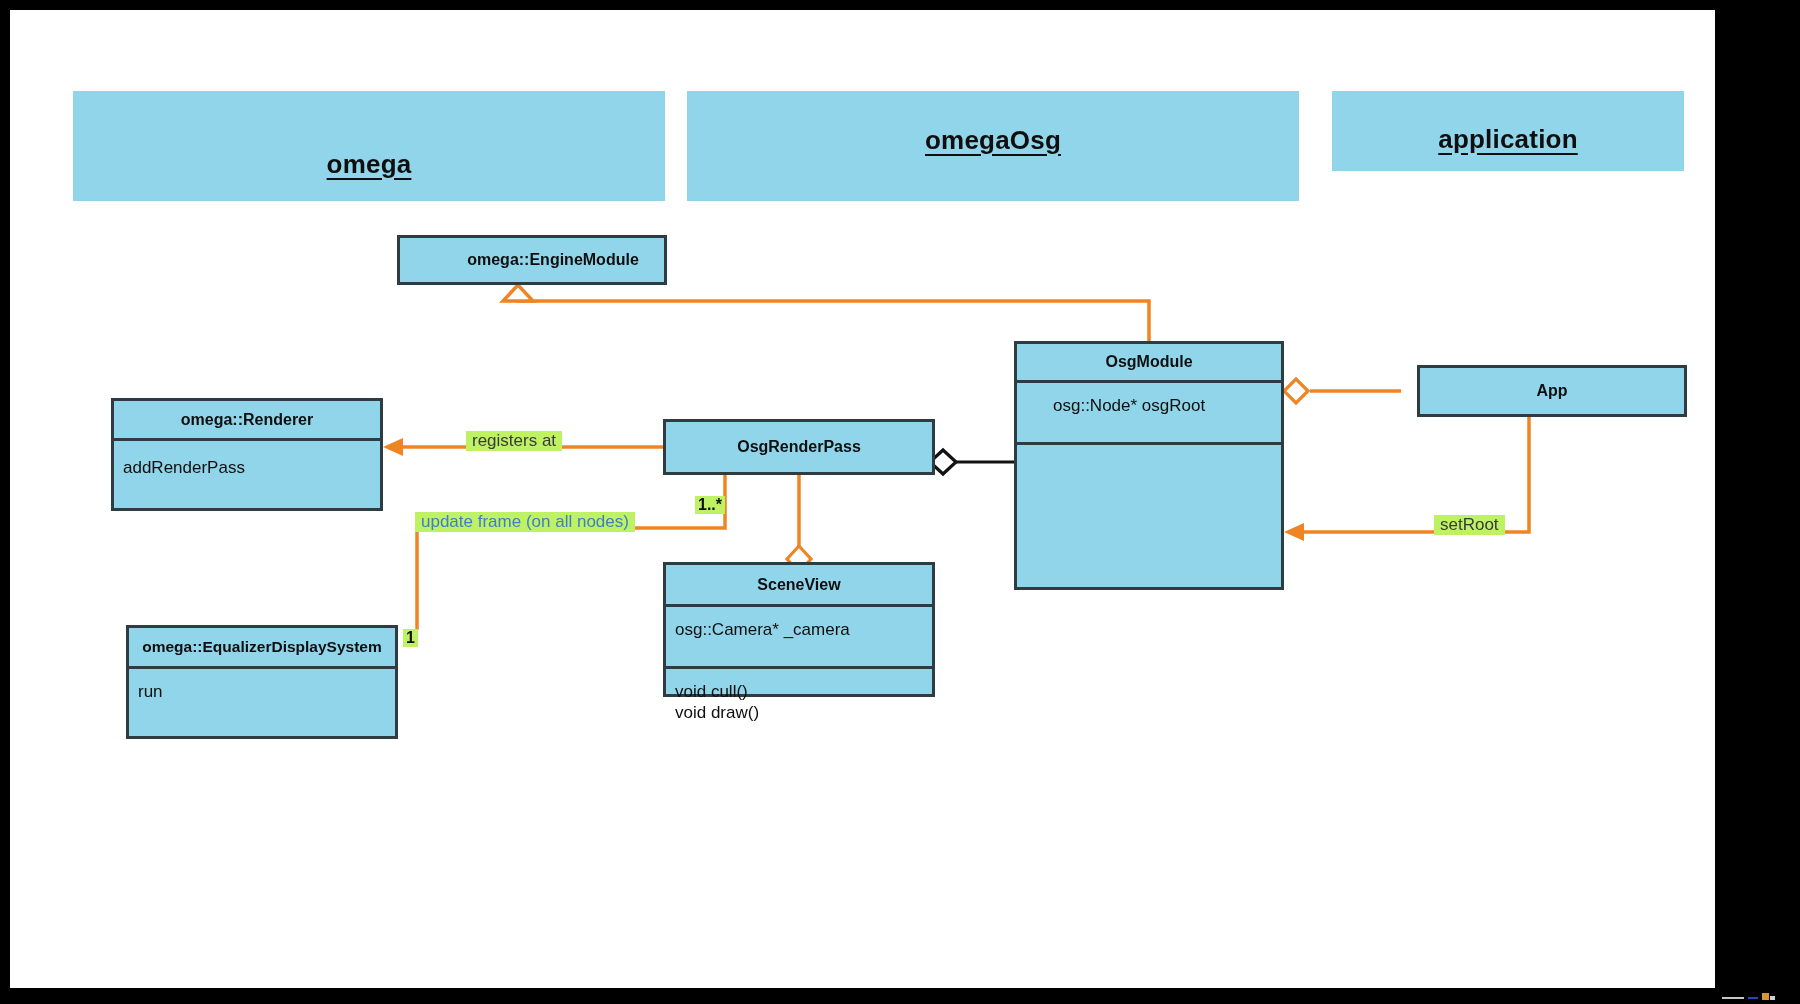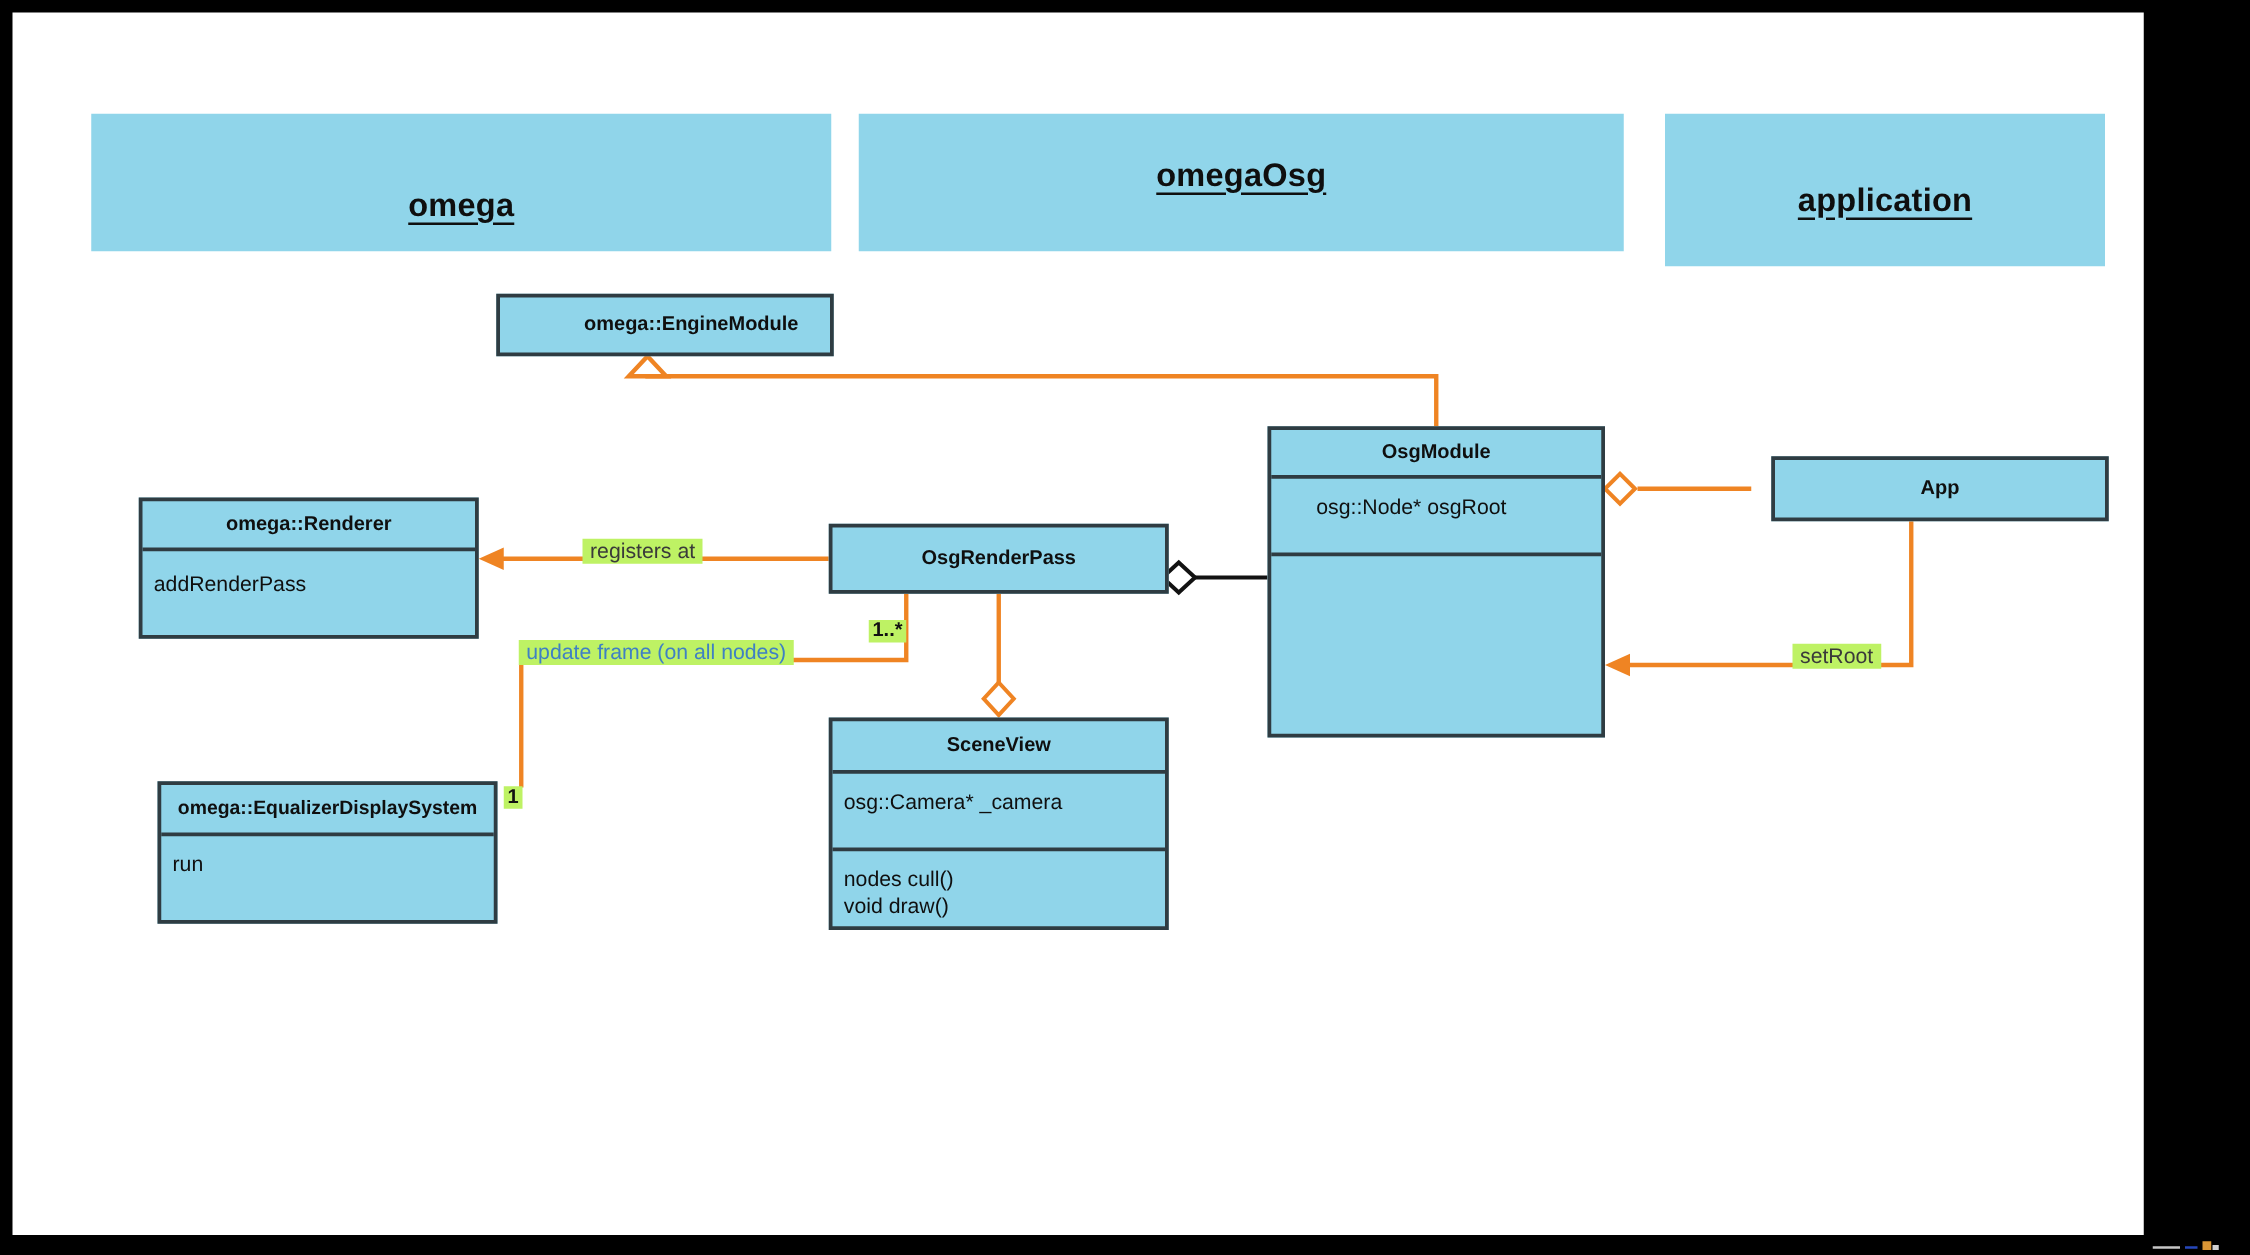--- a/index.html
+++ b/index.html
@@ -50,21 +50,21 @@
     font-weight: 700;
     color: #0f0f0f;
     text-decoration: underline;
     text-underline-offset: 5px;
     letter-spacing: .2px;
   }
   #pkg-omega     { left: 63px;  top: 81px;  width: 592px; height: 110px; }
   #pkg-omega .package-title { position: relative; top: 18px; }
   #pkg-omegaosg  { left: 677px; top: 81px; width: 612px; height: 110px; }
   #pkg-omegaosg .package-title { position: relative; top: -6px; }
-  #pkg-application { left: 1322px; top: 81px; width: 352px; height: 122px; }
+  #pkg-application { left: 1322px; top: 81px; width: 352px; height: 80px; }
   #pkg-application .package-title { position: relative; top: 8px; }
 
   
   .uml-class {
     position: absolute;
     background: #90d5ea;
     border: 3px solid #2f3c42;
     box-sizing: border-box;
     z-index: 5;
   }
@@ -96,21 +96,21 @@
   #cls-renderer .uml-name { height: 37px; }
   #cls-renderer .uml-compartment { height: 70px; padding-top: 16px; }
 
   #cls-eqdisplay    { left: 116px; top: 615px;  width: 272px; height: 114px; }
   #cls-eqdisplay .uml-name { height: 38px; font-size: 15.5px; }
   #cls-eqdisplay .uml-compartment { height: 70px; padding-top: 12px; }
 
   #cls-osgrenderpass{ left: 653px; top: 409px;  width: 272px; height: 56px; }
   #cls-osgrenderpass .uml-name { height: 50px; }
 
-  #cls-sceneview    { left: 653px; top: 564px;  width: 272px; height: 170px; }
+  #cls-sceneview    { left: 653px; top: 552px;  width: 272px; height: 135px; }
   #cls-sceneview .uml-name { height: 39px; }
   #cls-sceneview .sv-attrs { height: 62px; }
   #cls-sceneview .sv-ops   { height: 85px; }
 
   #cls-osgmodule    { left: 1004px; top: 331px; width: 270px; height: 249px; }
   #cls-osgmodule .uml-name { height: 36px; }
   #cls-osgmodule .om-attrs { height: 62px; padding-left: 36px; }
   #cls-osgmodule .om-ops   { height: 148px; }
 
   #cls-app          { left: 1391px; top: 355px; width: 270px; height: 52px; margin-left: 16px; }
@@ -226,21 +226,21 @@
     <div class="uml-class" id="cls-osgrenderpass">
       <div class="uml-name">OsgRenderPass</div>
     </div>
 
     <div class="uml-class" id="cls-sceneview">
       <div class="uml-name">SceneView</div>
       <div class="uml-compartment sv-attrs">
         <div class="row">osg::Camera* _camera</div>
       </div>
       <div class="uml-compartment sv-ops">
-        <div class="row">nodes cull()</div>
+        <div class="row">void cull()</div>
         <div class="row">void draw()</div>
       </div>
     </div>
 
     <div class="uml-class" id="cls-osgmodule">
       <div class="uml-name">OsgModule</div>
       <div class="uml-compartment om-attrs">
         <div class="row">osg::Node* osgRoot</div>
       </div>
       <div class="uml-compartment om-ops"></div>

